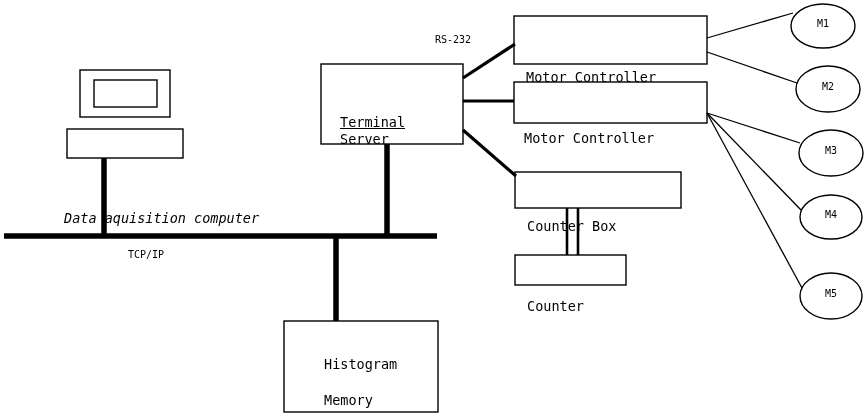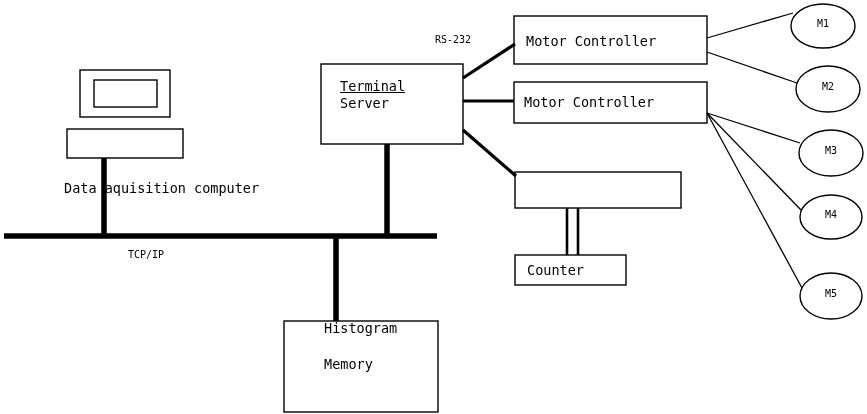--- a/index.html
+++ b/index.html
@@ -68,20 +68,21 @@
     position: absolute;
     font-family: "DejaVu Sans Mono", monospace;
     font-size: 10px;
     line-height: 17px;
     color: #000000;
     white-space: pre;
     letter-spacing: 0px;
   }
   .node-label {
     font-size: 13.5px;
+    margin-top: 36px;
   }
   .ellipse-label {
     position: absolute;
     font-family: "DejaVu Sans Mono", monospace;
     font-size: 10px;
     color: #000000;
     text-align: center;
     white-space: pre;
   }
 </style>
@@ -127,29 +128,30 @@
     <line class="thin-link" x1="707" y1="113" x2="801" y2="210"></line>
     <line class="thin-link" x1="707" y1="113" x2="802" y2="288"></line>
 
     <ellipse class="ellipse-outline" cx="823" cy="26" rx="32" ry="22"></ellipse>
     <ellipse class="ellipse-outline" cx="828" cy="89" rx="32" ry="23"></ellipse>
     <ellipse class="ellipse-outline" cx="831" cy="153" rx="32" ry="23"></ellipse>
     <ellipse class="ellipse-outline" cx="831" cy="217" rx="31" ry="22"></ellipse>
     <ellipse class="ellipse-outline" cx="831" cy="296" rx="31" ry="23"></ellipse>
   </svg>
 
-  <div class="diagram-label node-label" style="left:64px; top:180px;">Data aquisition computer</div>
+  <div class="diagram-label node-label" style="left:64px; top:174px;font-style:italic;">Data aquisition computer</div>
 
   <div class="diagram-label node-label" style="left:340px; top:78px;text-decoration:underline;">Terminal</div>
   <div class="diagram-label node-label" style="left:340px; top:95px;">Server</div>
 
   <div class="diagram-label node-label" style="left:526px; top:33px;">Motor Controller</div>
 
   <div class="diagram-label node-label" style="left:524px; top:94px;">Motor Controller</div>
 
+  <div class="diagram-label node-label" style="left:527px; top:182px;">Counter Box</div>
 
   <div class="diagram-label node-label" style="left:527px; top:262px;">Counter</div>
 
   <div class="diagram-label node-label" style="left:324px; top:320px;">Histogram</div>
   <div class="diagram-label node-label" style="left:324px; top:356px;">Memory</div>
 
   <div class="diagram-label" style="left:435px; top:31px;">RS-232</div>
 
   <div class="diagram-label" style="left:128px; top:246px;">TCP/IP</div>
 

